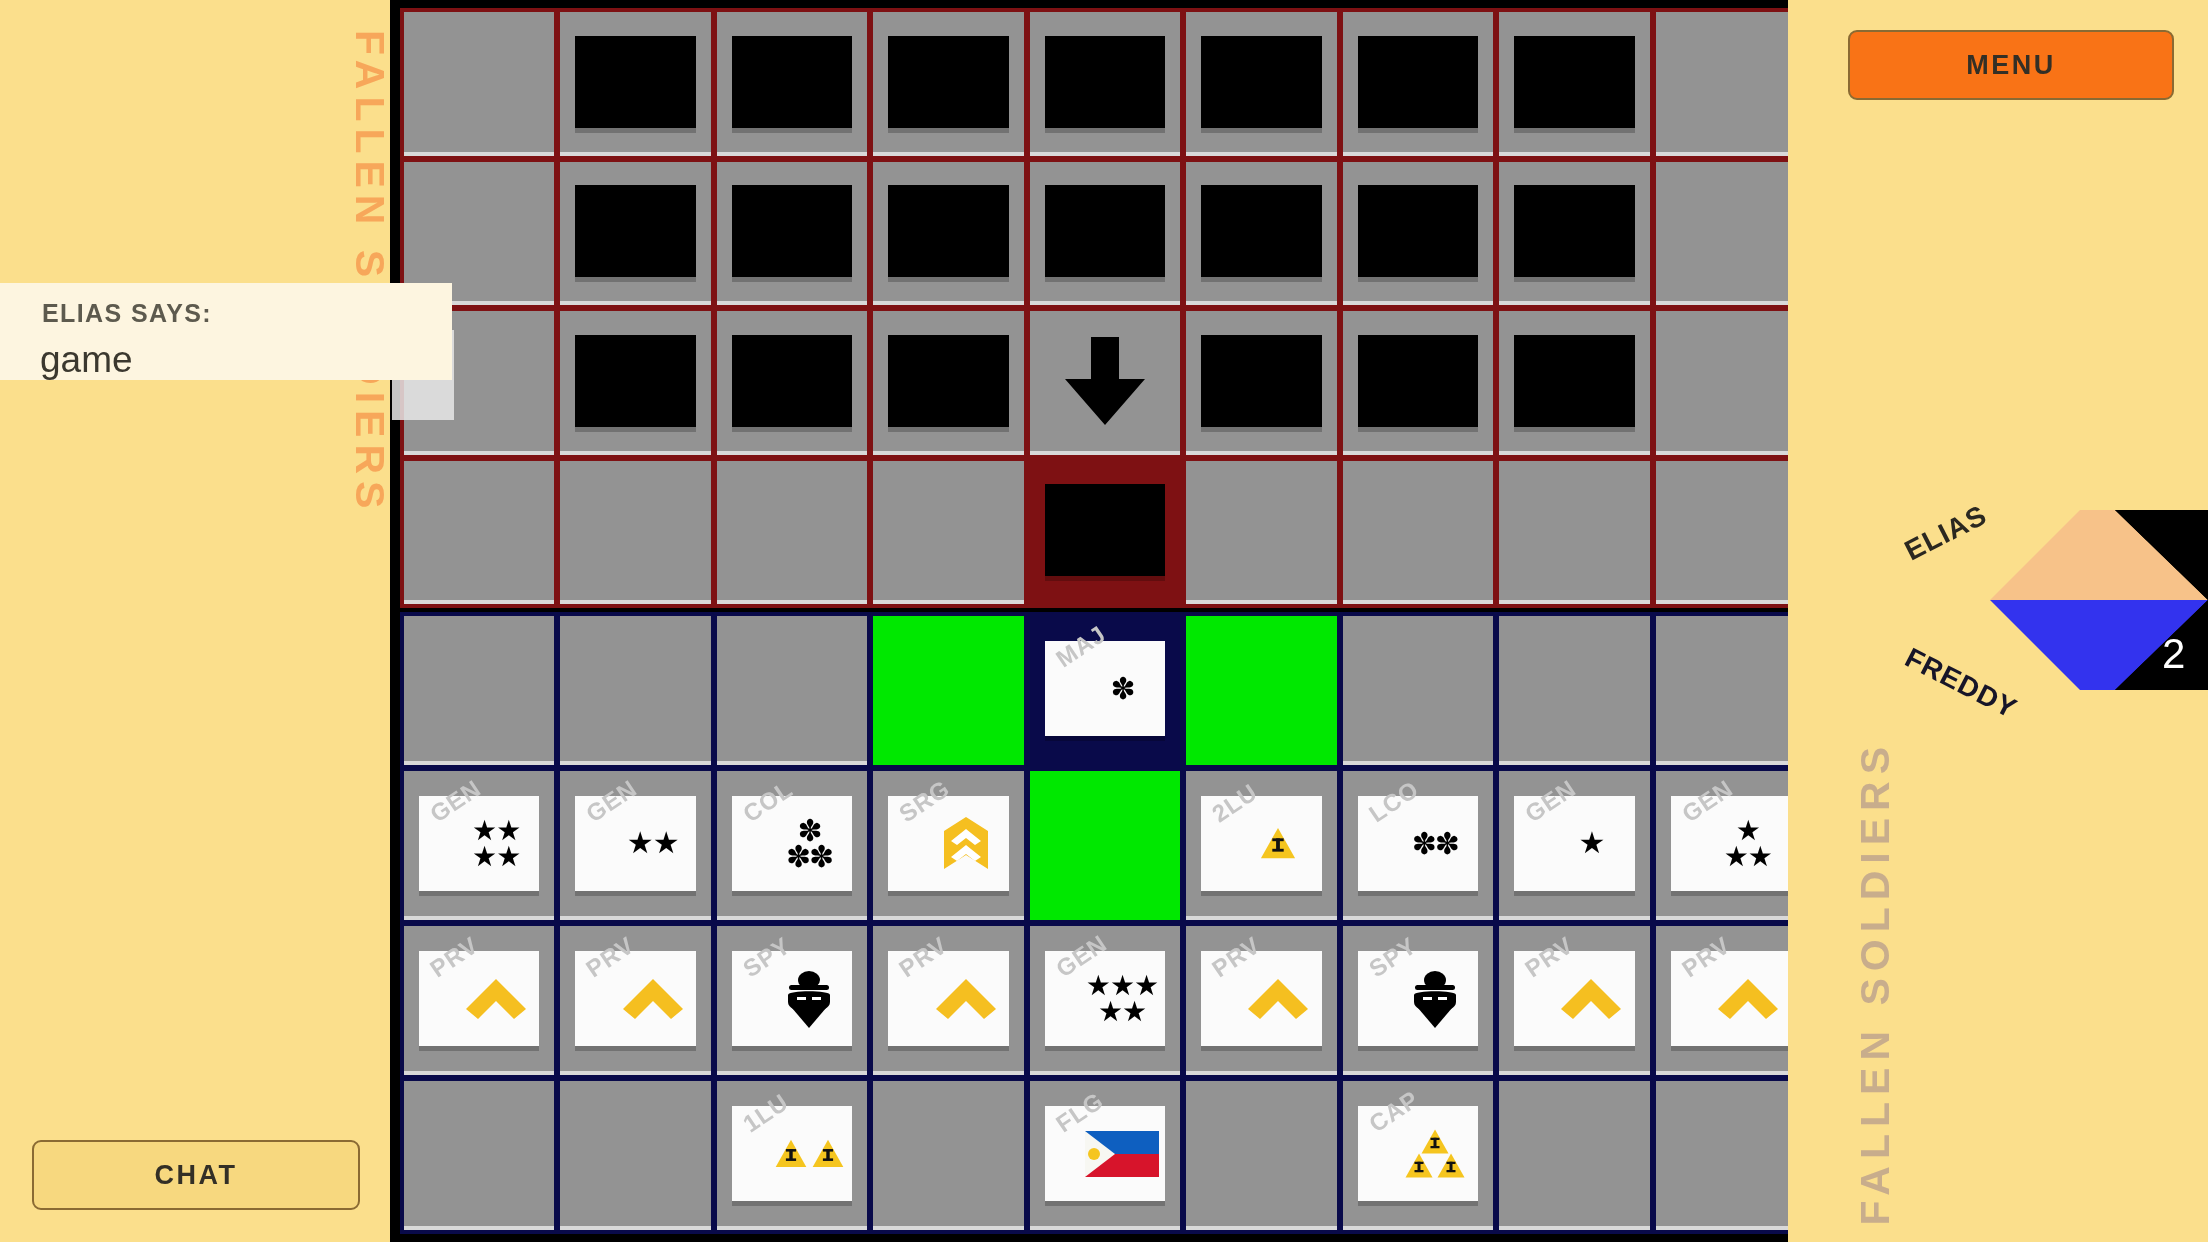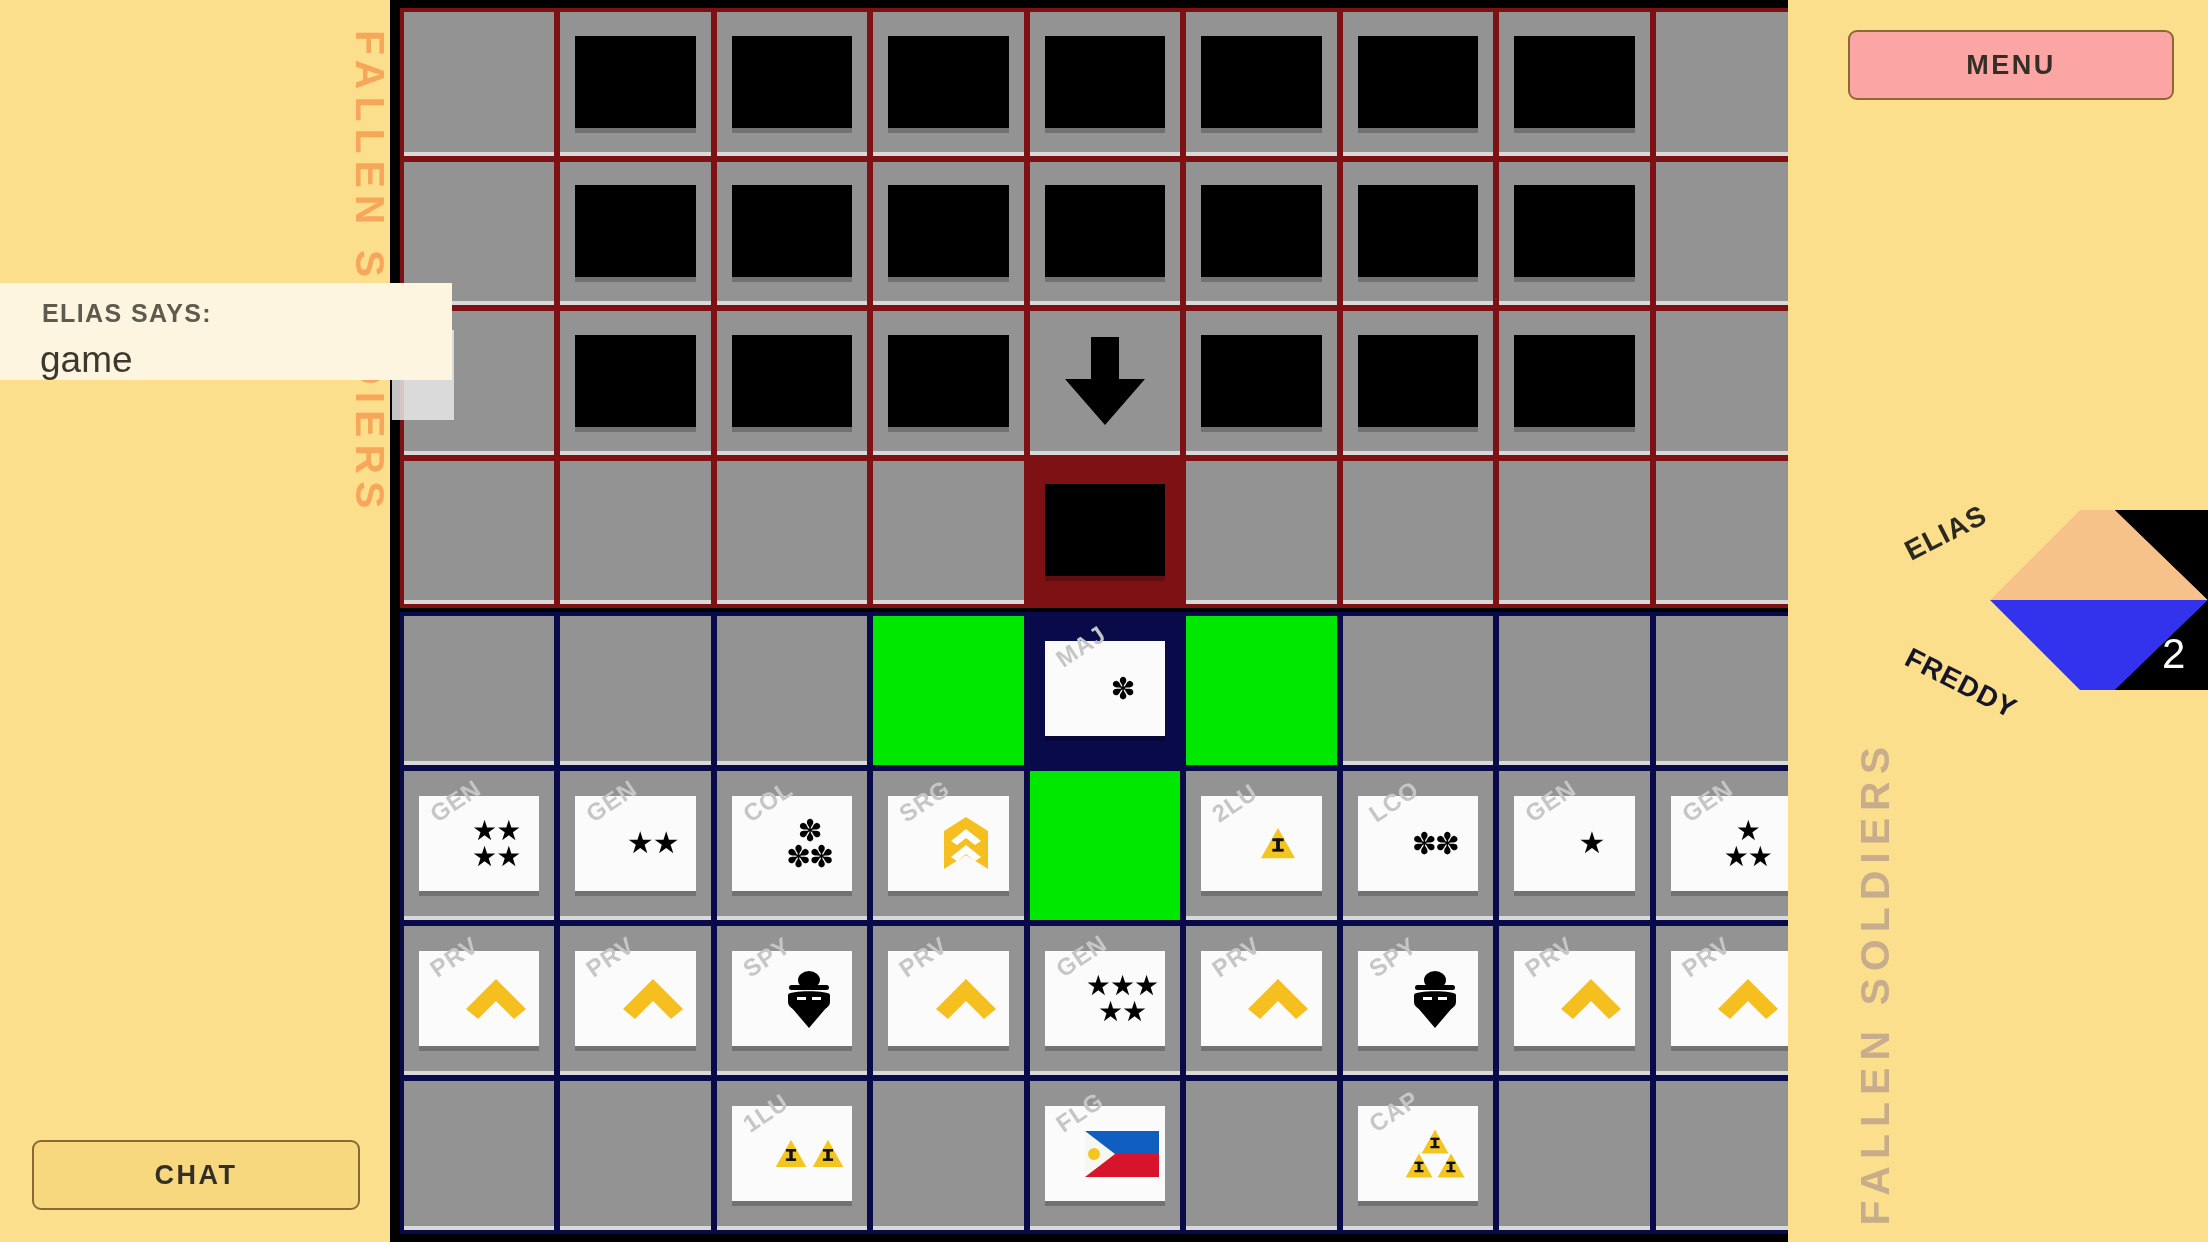--- a/index.html
+++ b/index.html
@@ -49,21 +49,21 @@
     cursor:pointer;
   }
 
   
   #right-panel{
     position:absolute;right:0;top:0;width:420px;height:1242px;
     background:#fbdf8c;
   }
   #menu-button{
     position:absolute;left:1848px;top:30px;width:322px;height:66px;
-    background:#fca5a5;border:2px solid #8a6a33;border-radius:9px;
+    background:#f97316;border:2px solid #8a6a33;border-radius:9px;
     display:flex;align-items:center;justify-content:center;
     font-size:27px;font-weight:bold;letter-spacing:2.5px;color:#332f26;
     cursor:pointer;
   }
   #turn-indicator{
     position:absolute;left:1860px;top:475px;width:348px;height:250px;
     overflow:visible;
   }
   .turn-name{
     position:absolute;font-size:28px;font-weight:bold;letter-spacing:1px;

